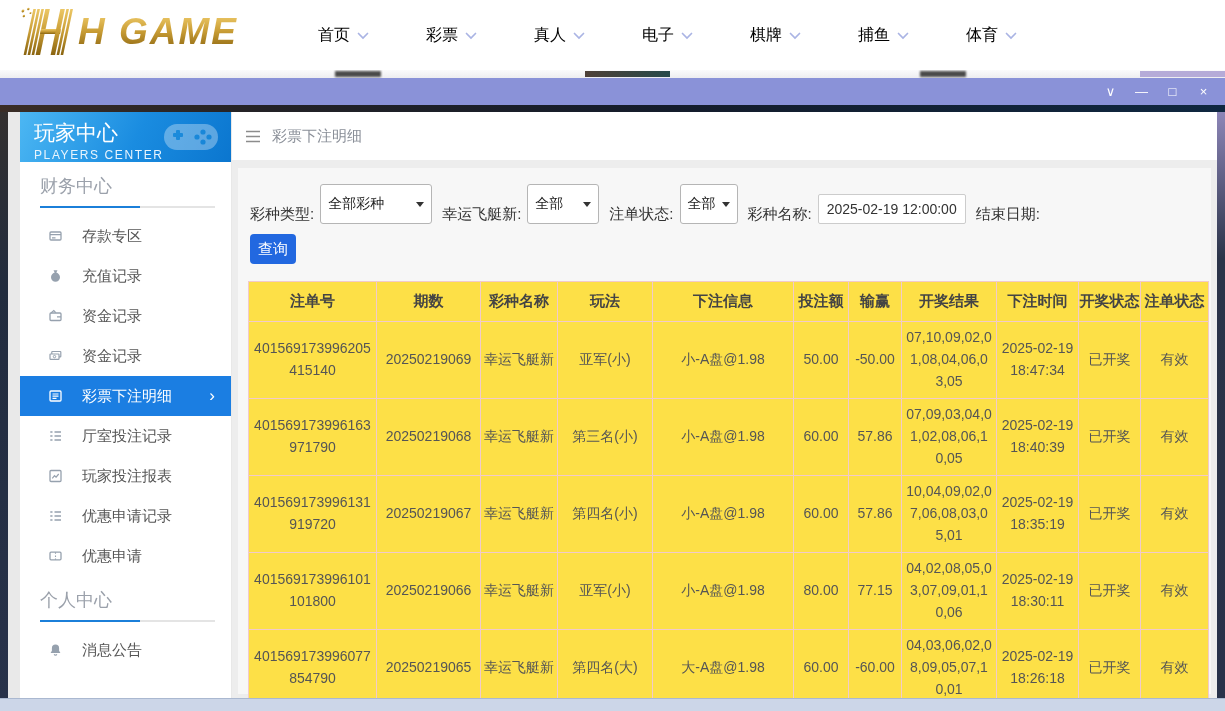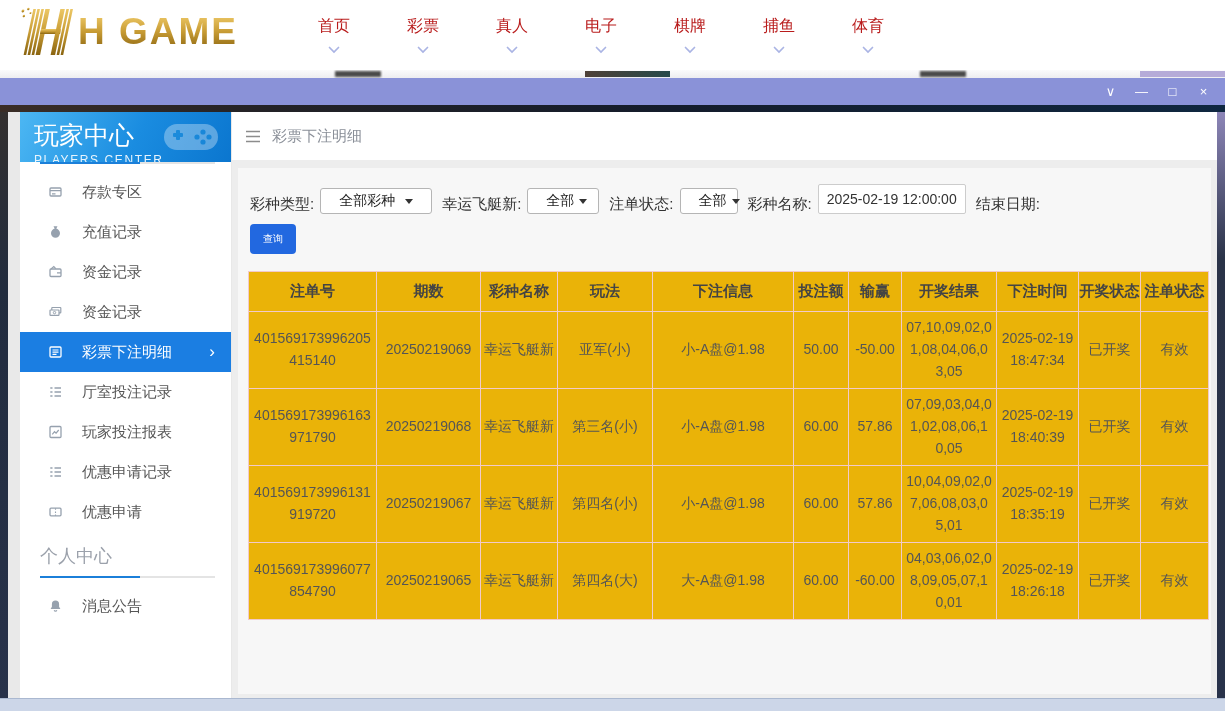--- a/index.html
+++ b/index.html
@@ -3,25 +3,25 @@
 <meta charset="utf-8">
 <style>
   * { margin:0; padding:0; box-sizing:border-box; }
   html,body { background:#fff; }
   .screen { position:relative; width:1225px; height:711px; overflow:hidden;
             font-family:"Liberation Sans", sans-serif; background:#fff; }
 
   
   .topnav { position:absolute; top:0; left:0; right:0; height:70px; background:#fff; z-index:5; }
   .logo { position:absolute; left:10px; top:6px; display:flex; align-items:center; gap:2px; cursor:pointer; }
-  .logo-text { font-size:37px; font-weight:800; letter-spacing:2px;
+  .logo-text { font-size:37px; font-weight:800; font-style:italic; letter-spacing:2px;
                background:linear-gradient(180deg,#ecc765 10%,#c99d35 48%,#8a6410 95%);
                -webkit-background-clip:text; background-clip:text; color:transparent; }
   .nav-items { position:absolute; left:318px; top:0; height:70px; display:flex; align-items:center; gap:57px; }
-  .nav-item { display:flex; align-items:center; gap:7px; font-size:16px; color:#b91c1c; cursor:pointer;flex-direction:column; }
+  .nav-item { display:flex; align-items:center; gap:7px; font-size:16px; color:#000000; cursor:pointer; }
   .nav-item svg { margin-top:2px; }
 
   
   .sliver { position:absolute; top:70px; left:0; right:0; height:8px; background:linear-gradient(180deg,#fbfbfc,#ededf0); }
   .frag { position:absolute; top:1px; height:6px; }
   .frag.f1 { left:335px; width:46px; background:#4a4a4a; filter:blur(1px); }
   .frag.f2 { left:585px; width:85px; background:linear-gradient(90deg,#4e4038,#274a4a); }
   .frag.f3 { left:920px; width:46px; background:#4a4a4a; filter:blur(1px); }
   .frag.f4 { left:1140px; width:85px; background:#b5abd8; }
 
@@ -37,54 +37,54 @@
   
   .appbody { position:absolute; top:112px; left:0; right:0; bottom:13px; background:#e9e9e9; }
   .edge { position:absolute; top:0; bottom:0; width:8px; background:linear-gradient(180deg,#33302f,#222c3e 30%,#28324a); }
   .edge.left { left:0; } .edge.right { right:0; background:linear-gradient(180deg,#8d86b8,#2a3348 25%,#28324a); }
   .bottomstrip { position:absolute; bottom:0; left:0; right:0; height:13px; background:#ccd6e8; border-top:1px solid #aab8d0; }
 
   
   .sidebar { position:absolute; left:20px; width:212px; top:0; bottom:0; background:#fff; border-right:1px solid #e8e8e8; }
   .side-header { position:relative; height:50px; padding:7px 0 0 14px; overflow:hidden;
                  background:linear-gradient(115deg,#4cb7f3 0%,#1a8ce0 55%,#0b76cf 100%); }
-  .side-header .t1 { font-size:25px; color:#fff; }
+  .side-header .t1 { font-size:21px; color:#fff; }
   .side-header .t2 { font-size:12px; color:#e8f4fd; letter-spacing:1.6px; margin-top:1px; }
   .gamepad { position:absolute; right:8px; top:6px; opacity:.32; }
   .side-section-title { font-size:18px; color:#9ba1ab; margin:12px 0 8px 20px; }
   .side-divider { height:2px; background:#e4e4e4; margin:0 16px 8px 20px; position:relative; }
   .side-divider::before { content:""; position:absolute; left:0; top:0; width:100px; height:2px; background:#1b7fd9; }
   .side-item { height:40px; display:flex; align-items:center; padding-left:28px; gap:18px;
                font-size:15px; color:#555; position:relative; cursor:pointer; }
   .side-item .icon { width:16px; height:16px; color:#96a1ae; display:flex; align-items:center; }
   .side-item.active { background:#1b7ee2; color:#fff; }
   .side-item.active .icon { color:#fff; }
   .side-item.active::after { content:"›"; position:absolute; right:16px; color:#fff; font-size:17px; }
 
   
   .content { position:absolute; left:232px; right:8px; top:0; bottom:0; background:#ededed; }
   .content-title { height:48px; background:#fff; display:flex; align-items:center; gap:11px;
                    padding-left:13px; color:#8a8f98; font-size:15px; }
   .menu-icon { display:flex; cursor:pointer; }
   .panel { position:absolute; top:56px; left:6px; right:6px; bottom:4px; background:#f7f7f7; padding:16px 8px 0 8px; }
   .filter-row { display:flex; align-items:flex-end; gap:6px; font-size:15px; color:#333; white-space:nowrap; }
   .filter-row .lbl { margin-left:4px; }
-  .fake-select { height:26px; border:1px solid #b5b5b5; border-radius:3px; background:#fff;
+  .fake-select { height:40px; border:1px solid #b5b5b5; border-radius:3px; background:#fff;
                  display:flex; align-items:center; justify-content:space-between;
-                 padding:0 18px; font-size:14px; color:#222; cursor:pointer; }
+                 padding:0 7px; font-size:14px; color:#222; cursor:pointer; }
   .fs-lottery { width:112px; } .fs-draw { width:72px; } .fs-order { width:58px; }
   .sel-chev { width:0; height:0; border-left:4px solid transparent; border-right:4px solid transparent;
               border-top:5px solid #333; margin-left:5px; }
   .date-input { height:30px; width:148px; border:1px solid #ccc; border-radius:2px; font-size:14px;
                 color:#333; text-align:center; background:#fff; font-family:"Liberation Sans",sans-serif; }
   .search-btn { margin-top:10px; margin-left:4px; width:46px; height:30px; background:#2268e0; color:#fff;
-                border:none; border-radius:4px; font-size:10px; cursor:pointer; font-family:"Liberation Sans",sans-serif; }
+                border:none; border-radius:4px; font-size:15px; cursor:pointer; font-family:"Liberation Sans",sans-serif; }
 
   table.bets { margin-top:17px; margin-left:2px; border-collapse:collapse; table-layout:fixed;
-               width:960px; background:#eab308; }
+               width:960px; background:#fde047; }
   .bets th, .bets td { border:1px solid #f2caca; text-align:center; overflow:hidden; }
   .bets th { height:40px; font-size:15px; font-weight:bold; color:#444; }
   .bets td { height:77px; font-size:14px; color:#555; word-break:break-all; padding:2px 3px; line-height:1.55; }
 </style>
 </head>
 <body>
 
 <div class="screen">
 
   <header class="topnav">
@@ -191,20 +191,21 @@
           <path d="M18 6h28a13 13 0 0 1 0 26H18A13 13 0 0 1 18 6z" fill="#fff"></path>
           <rect x="14" y="15" width="10" height="4" rx="1" fill="#2a9ae0"></rect>
           <rect x="17" y="12" width="4" height="10" rx="1" fill="#2a9ae0"></rect>
           <circle cx="44" cy="14" r="2.6" fill="#2a9ae0"></circle>
             <circle cx="50" cy="19" r="2.6" fill="#2a9ae0"></circle>
           <circle cx="38" cy="19" r="2.6" fill="#2a9ae0"></circle>
             <circle cx="44" cy="24" r="2.6" fill="#2a9ae0"></circle>
         </svg>
       </div>
 
+      <div class="side-section-title">财务中心</div>
       <div class="side-divider"></div>
       <div>
 
       <div class="side-item">
             <span class="icon">
               <svg width="15" height="14" viewBox="0 0 14 14">
                 <rect x="1.5" y="3" width="11" height="8" rx="1" fill="none" stroke="currentColor" stroke-width="1.3"></rect>
                 <path d="M1.5 5.6h11M3.5 8.8h3.5" stroke="currentColor" stroke-width="1.2" fill="none"></path>
               </svg>
             </span>
@@ -396,20 +397,33 @@
                 <td>第四名(小)</td>
                 <td>小-A盘@1.98</td>
                 <td>60.00</td>
                 <td>57.86</td>
                 <td>10,04,09,02,07,06,08,03,05,01</td>
                 <td>2025-02-19 18:35:19</td>
                 <td>已开奖</td>
                 <td>有效</td>
               </tr>
               <tr>
+                <td>401569173996101101800</td>
+                <td>20250219066</td>
+                <td>幸运飞艇新</td>
+                <td>亚军(小)</td>
+                <td>小-A盘@1.98</td>
+                <td>80.00</td>
+                <td>77.15</td>
+                <td>04,02,08,05,03,07,09,01,10,06</td>
+                <td>2025-02-19 18:30:11</td>
+                <td>已开奖</td>
+                <td>有效</td>
+              </tr>
+              <tr>
                 <td>401569173996077854790</td>
                 <td>20250219065</td>
                 <td>幸运飞艇新</td>
                 <td>第四名(大)</td>
                 <td>大-A盘@1.98</td>
                 <td>60.00</td>
                 <td>-60.00</td>
                 <td>04,03,06,02,08,09,05,07,10,01</td>
                 <td>2025-02-19 18:26:18</td>
                 <td>已开奖</td>

